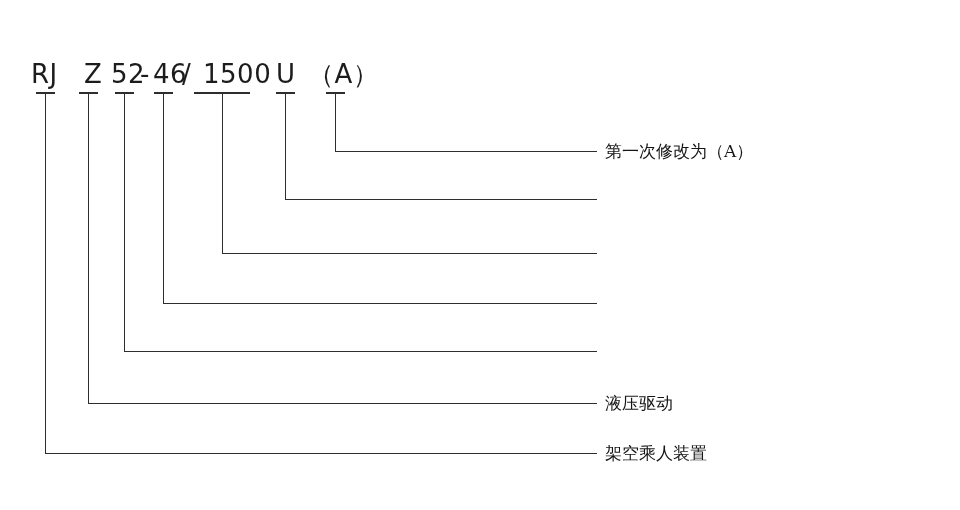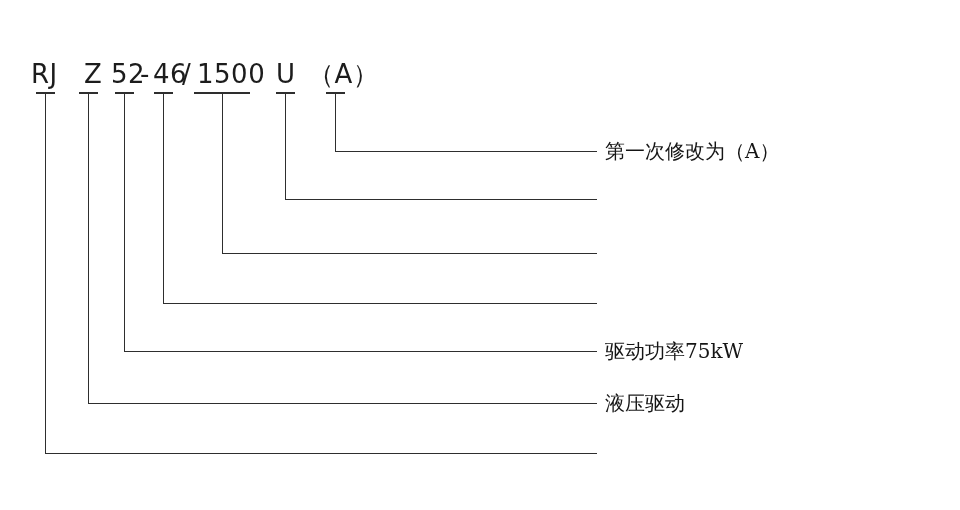--- a/index.html
+++ b/index.html
@@ -33,56 +33,56 @@
   }
   .hline {
     position: absolute;
     height: 1px;
     background: var(--line, #2e2e2e);
   }
   .meaning {
     position: absolute;
     left: 605px;
     font-family: "DejaVu Serif", "Liberation Serif", serif;
-    font-size: 20px;
+    font-size: 17px;
     line-height: 22px;
     color: var(--label, #151515);
     white-space: pre;
   }
 </style>
 </head>
 <body>
 
 <div class="page" style="--bg: #ffffff; --title: #1c1c1c; --label: #151515; --line: #2e2e2e;">
 
   <div>
     <span class="code-seg" style="left:31px">RJ</span>
     <span class="code-seg" style="left:84px">Z</span>
     <span class="code-seg" style="left:111px">52</span>
     <span class="code-seg" style="left:140px">-</span>
     <span class="code-seg" style="left:153px">46</span>
     <span class="code-seg" style="left:182px">/</span>
-    <span class="code-seg" style="left:197px">1500</span>
+    <span class="code-seg" style="left:203px">1500</span>
     <span class="code-seg" style="left:276px">U</span>
     <span class="code-seg" style="left:308px">（A）</span>
   </div>
 
   <div class="tick" style="left:36px;  top:92px;  width:19px"></div>
   <div class="vline" style="left:45px;  top:92px;  height:361px"></div>
   <div class="hline" style="left:45px;  top:453px; width:552px"></div>
+  <div class="meaning" style="top:442px">架空乘人装置</div>
 
   <div class="tick" style="left:79px;  top:92px;  width:19px"></div>
   <div class="vline" style="left:88px;  top:92px;  height:311px"></div>
   <div class="hline" style="left:88px;  top:403px; width:509px"></div>
   <div class="meaning" style="top:392px">液压驱动</div>
 
   <div class="tick" style="left:115px; top:92px;  width:19px"></div>
   <div class="vline" style="left:124px; top:92px;  height:259px"></div>
   <div class="hline" style="left:124px; top:351px; width:473px"></div>
-  <div class="meaning" style="top:340px">驱动功率75kW</div>
 
   <div class="tick" style="left:154px; top:92px;  width:19px"></div>
   <div class="vline" style="left:163px; top:92px;  height:211px"></div>
   <div class="hline" style="left:163px; top:303px; width:434px"></div>
 
   <div class="tick" style="left:194px; top:92px;  width:56px"></div>
   <div class="vline" style="left:222px; top:92px;  height:161px"></div>
   <div class="hline" style="left:222px; top:253px; width:375px"></div>
 
   <div class="tick" style="left:276px; top:92px;  width:19px"></div>

